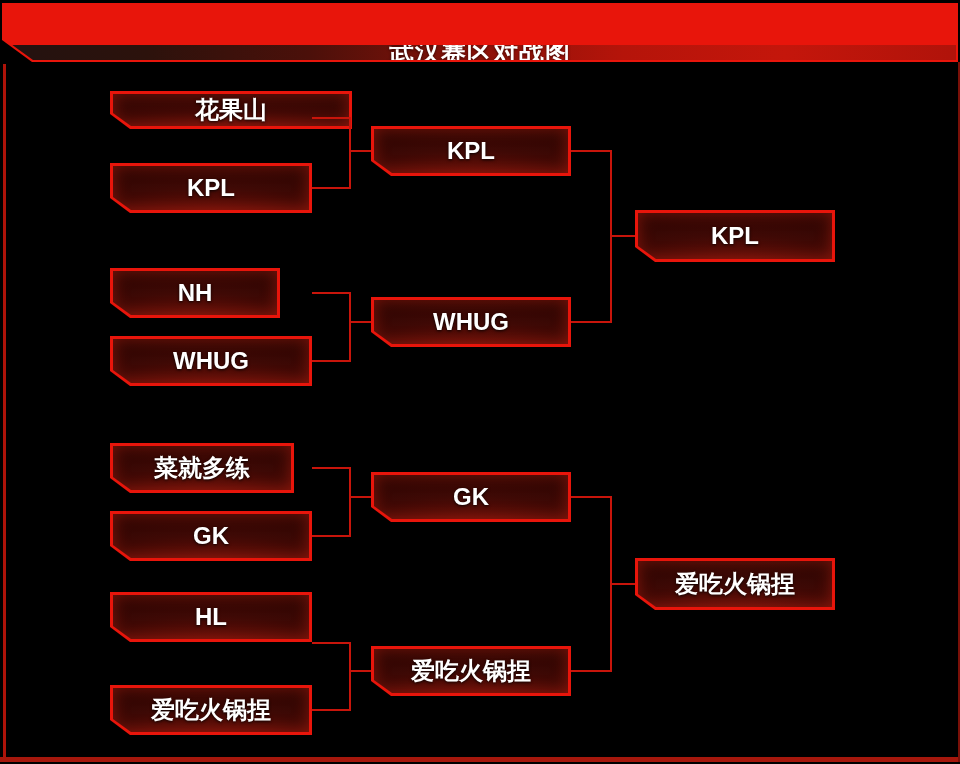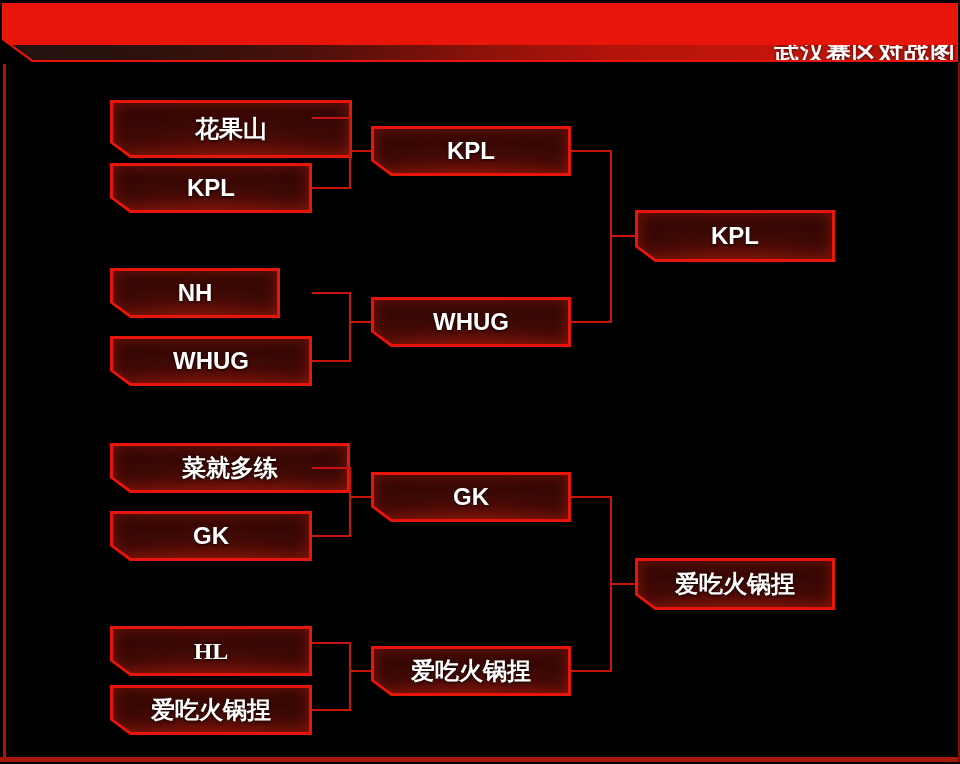--- a/index.html
+++ b/index.html
@@ -7,21 +7,21 @@
   #stage{position:relative;width:960px;height:764px;background:var(--background,#000);overflow:hidden;}
 
   
   .banner{position:absolute;left:2px;top:3px;right:2px;height:59px;
     background:var(--accent-border,#e8150b);
     clip-path:polygon(0 0,100% 0,100% 100%,30px 100%,0 calc(100% - 22px));
     filter:drop-shadow(0 0 6px rgba(255,30,10,.5));}
   .banner-fill{position:absolute;inset:2px;
     clip-path:polygon(0 0,100% 0,100% 100%,29px 100%,0 calc(100% - 21px));
     background:linear-gradient(90deg,#231210 0%,#2c120c 15%,#4b100a 32%,#8c1209 50%,#b5140a 65%,#c4160b 82%,#b0130a 100%);
-    display:flex;align-items:center;justify-content:flex-end;margin-top:40px;}
+    display:flex;align-items:center;justify-content:center;margin-top:40px;}
   .banner-title{color:var(--text,#fff);font-size:25px;font-weight:700;letter-spacing:1px;
     text-shadow:0 1px 3px rgba(0,0,0,.6);}
 
   
   .frame-left{position:absolute;left:3px;top:64px;bottom:6px;width:3px;background:#ae1309;}
   .frame-bottom{position:absolute;left:0;right:0;bottom:2px;height:5px;background:#a6170c;}
   .frame-right{position:absolute;right:0;top:62px;bottom:2px;width:2px;background:#7a1008;}
 
   
   .tbox{position:absolute;background:var(--accent-border,#e8150b);
@@ -46,51 +46,51 @@
     <div class="banner-fill">
       <div class="banner-title">武汉赛区对战图</div>
     </div>
   </div>
 
   <div class="frame-left"></div>
   <div class="frame-bottom"></div>
   <div class="frame-right"></div>
 
   <div id="bracket-canvas">
-      <div class="tbox" style="left: 110px; top: 100px; width: 202px; height: 58px; padding-left: 40px;">
+      <div class="tbox" style="left: 110px; top: 91px; width: 202px; height: 38px; padding-left: 40px;">
         <div class="tfill">
           <span class="tlabel">花果山</span>
         </div>
       </div>
       <div class="tbox" style="left: 110px; top: 163px; width: 202px; height: 50px;">
         <div class="tfill">
           <span class="tlabel">KPL</span>
         </div>
       </div>
       <div class="tbox" style="left: 110px; top: 268px; width: 170px; height: 50px;">
         <div class="tfill">
           <span class="tlabel">NH</span>
         </div>
       </div>
       <div class="tbox" style="left: 110px; top: 336px; width: 202px; height: 50px;">
         <div class="tfill">
           <span class="tlabel">WHUG</span>
         </div>
       </div>
-      <div class="tbox" style="left: 110px; top: 443px; width: 240px; height: 50px;">
+      <div class="tbox" style="left: 110px; top: 443px; width: 184px; height: 50px;">
         <div class="tfill">
           <span class="tlabel">菜就多练</span>
         </div>
       </div>
       <div class="tbox" style="left: 110px; top: 511px; width: 202px; height: 50px;">
         <div class="tfill">
           <span class="tlabel">GK</span>
         </div>
       </div>
-      <div class="tbox" style="left: 110px; top: 626px; width: 202px; height: 50px; font-family: Liberation Serif, serif;">
+      <div class="tbox" style="left: 110px; top: 592px; width: 202px; height: 50px;">
         <div class="tfill">
           <span class="tlabel">HL</span>
         </div>
       </div>
       <div class="tbox" style="left: 110px; top: 685px; width: 202px; height: 50px;">
         <div class="tfill">
           <span class="tlabel">爱吃火锅捏</span>
         </div>
       </div>
       <div class="tbox" style="left: 371px; top: 126px; width: 200px; height: 50px;">

